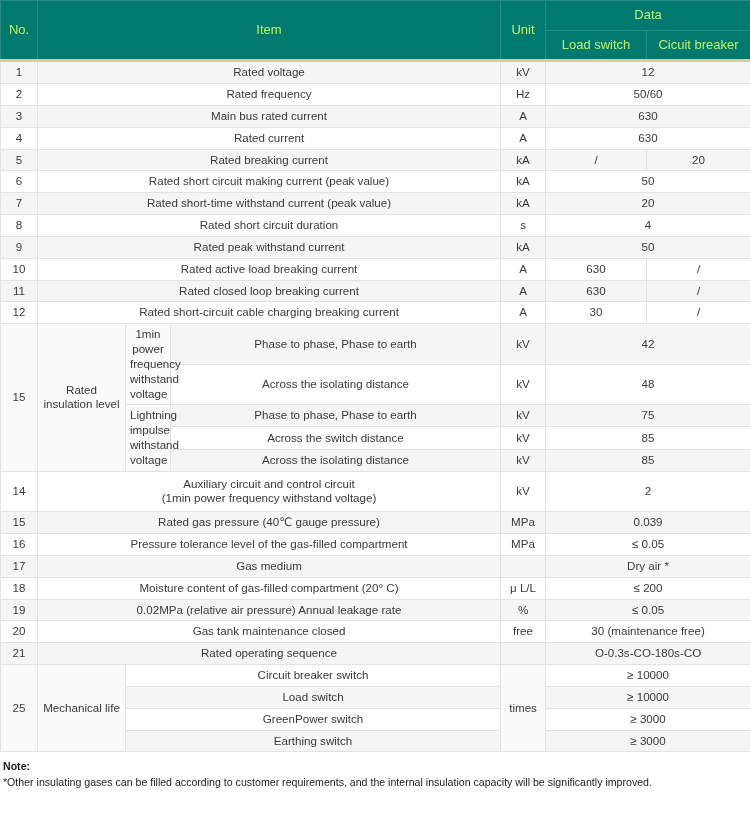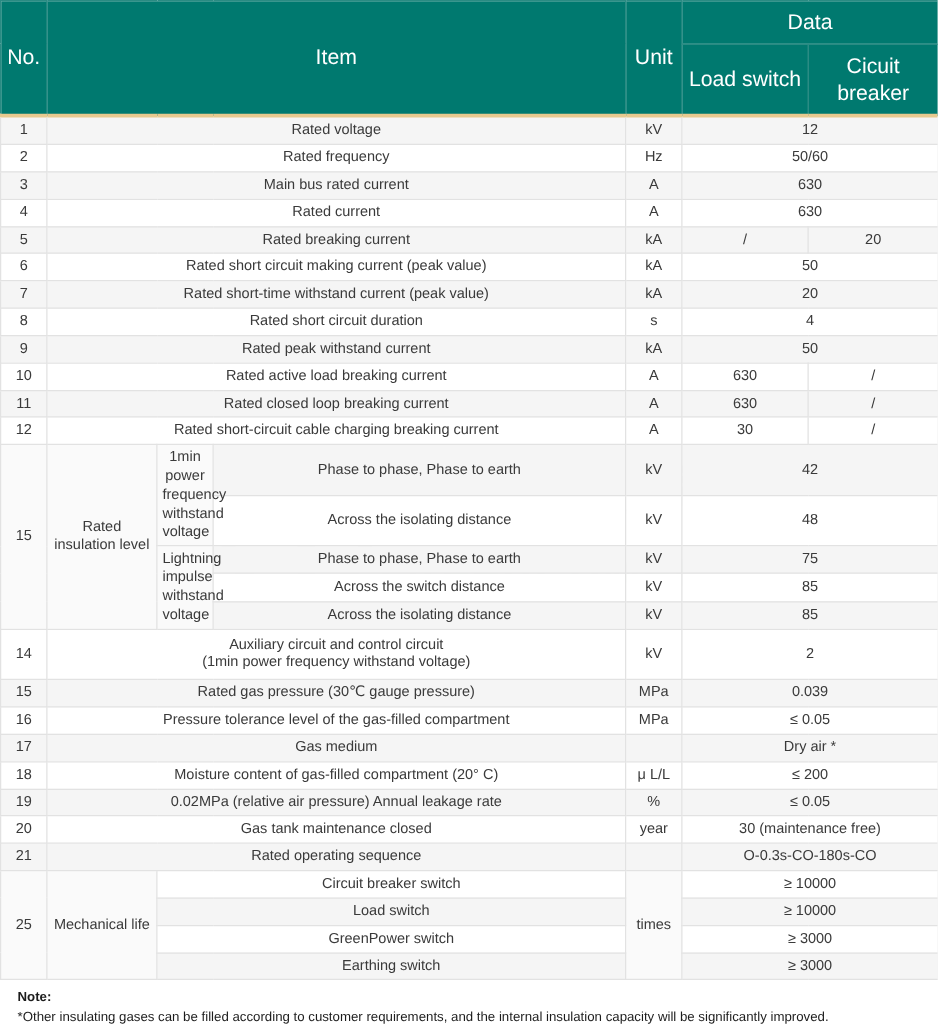--- a/index.html
+++ b/index.html
@@ -81,41 +81,41 @@
   #spec-table td, #spec-table th {
     border: 1px solid #e2e2e2;
     padding: 3px 4px;
     text-align: center;
     vertical-align: middle;
     font-weight: normal;
     line-height: 1.28;
   }
   #spec-table thead th {
     background: #00796f;
-    color: #ffffff;
+    color: #bef264;
     border: 1px solid #2a8b83;
-    font-size: 17px;
+    font-size: 13px;
     padding: 6px 4px;
   }
   #spec-table thead tr:last-child th,
   #spec-table thead th.hdr-tall {
     border-bottom: 3px solid #e7c98f;
   }
 
   tbody tr.stripe > td { background: #f5f5f5; }
   tbody tr.plain  > td { background: #ffffff; }
   
   td.merged { background: #fafafa !important; }
 
   
   #note {
     position: relative;
     z-index: 1;
     margin-top: 7px;
-    padding: 0 14px;
+    padding: 0 3px;
     font-size: 10.6px;
     line-height: 1.45;
     color: #1c1c1c;
   }
   #note .note-title { font-weight: bold; }
 </style>
 </head>
 <body>
 
 <div id="watermark">
@@ -258,21 +258,21 @@
         <td>14</td>
         <td colspan="3" style="padding-top:5px;padding-bottom:5px;">
           <div>Auxiliary circuit and control circuit</div>
           <div>(1min power frequency withstand voltage)</div>
         </td>
         <td>kV</td>
         <td colspan="2">2</td>
       </tr>
       <tr class="stripe">
         <td>15</td>
-        <td colspan="3">Rated gas pressure (30℃ gauge pressure)</td>
+        <td colspan="3">Rated gas pressure (40℃ gauge pressure)</td>
         <td>MPa</td>
         <td colspan="2">0.039</td>
       </tr>
       <tr class="plain">
         <td>16</td>
         <td colspan="3">Pressure tolerance level of the gas-filled compartment</td>
         <td>MPa</td>
         <td colspan="2">≤ 0.05</td>
       </tr>
       <tr class="stripe">
@@ -289,21 +289,21 @@
       </tr>
       <tr class="stripe">
         <td>19</td>
         <td colspan="3">0.02MPa (relative air pressure) Annual leakage rate</td>
         <td>%</td>
         <td colspan="2">≤ 0.05</td>
       </tr>
       <tr class="plain">
         <td>20</td>
         <td colspan="3">Gas tank maintenance closed</td>
-        <td>year</td>
+        <td>free</td>
         <td colspan="2">30 (maintenance free)</td>
       </tr>
       <tr class="stripe">
         <td>21</td>
         <td colspan="3">Rated operating sequence</td>
         <td></td>
         <td colspan="2">O-0.3s-CO-180s-CO</td>
       </tr>
       <tr class="plain">
         <td rowspan="4" class="merged">25</td>

